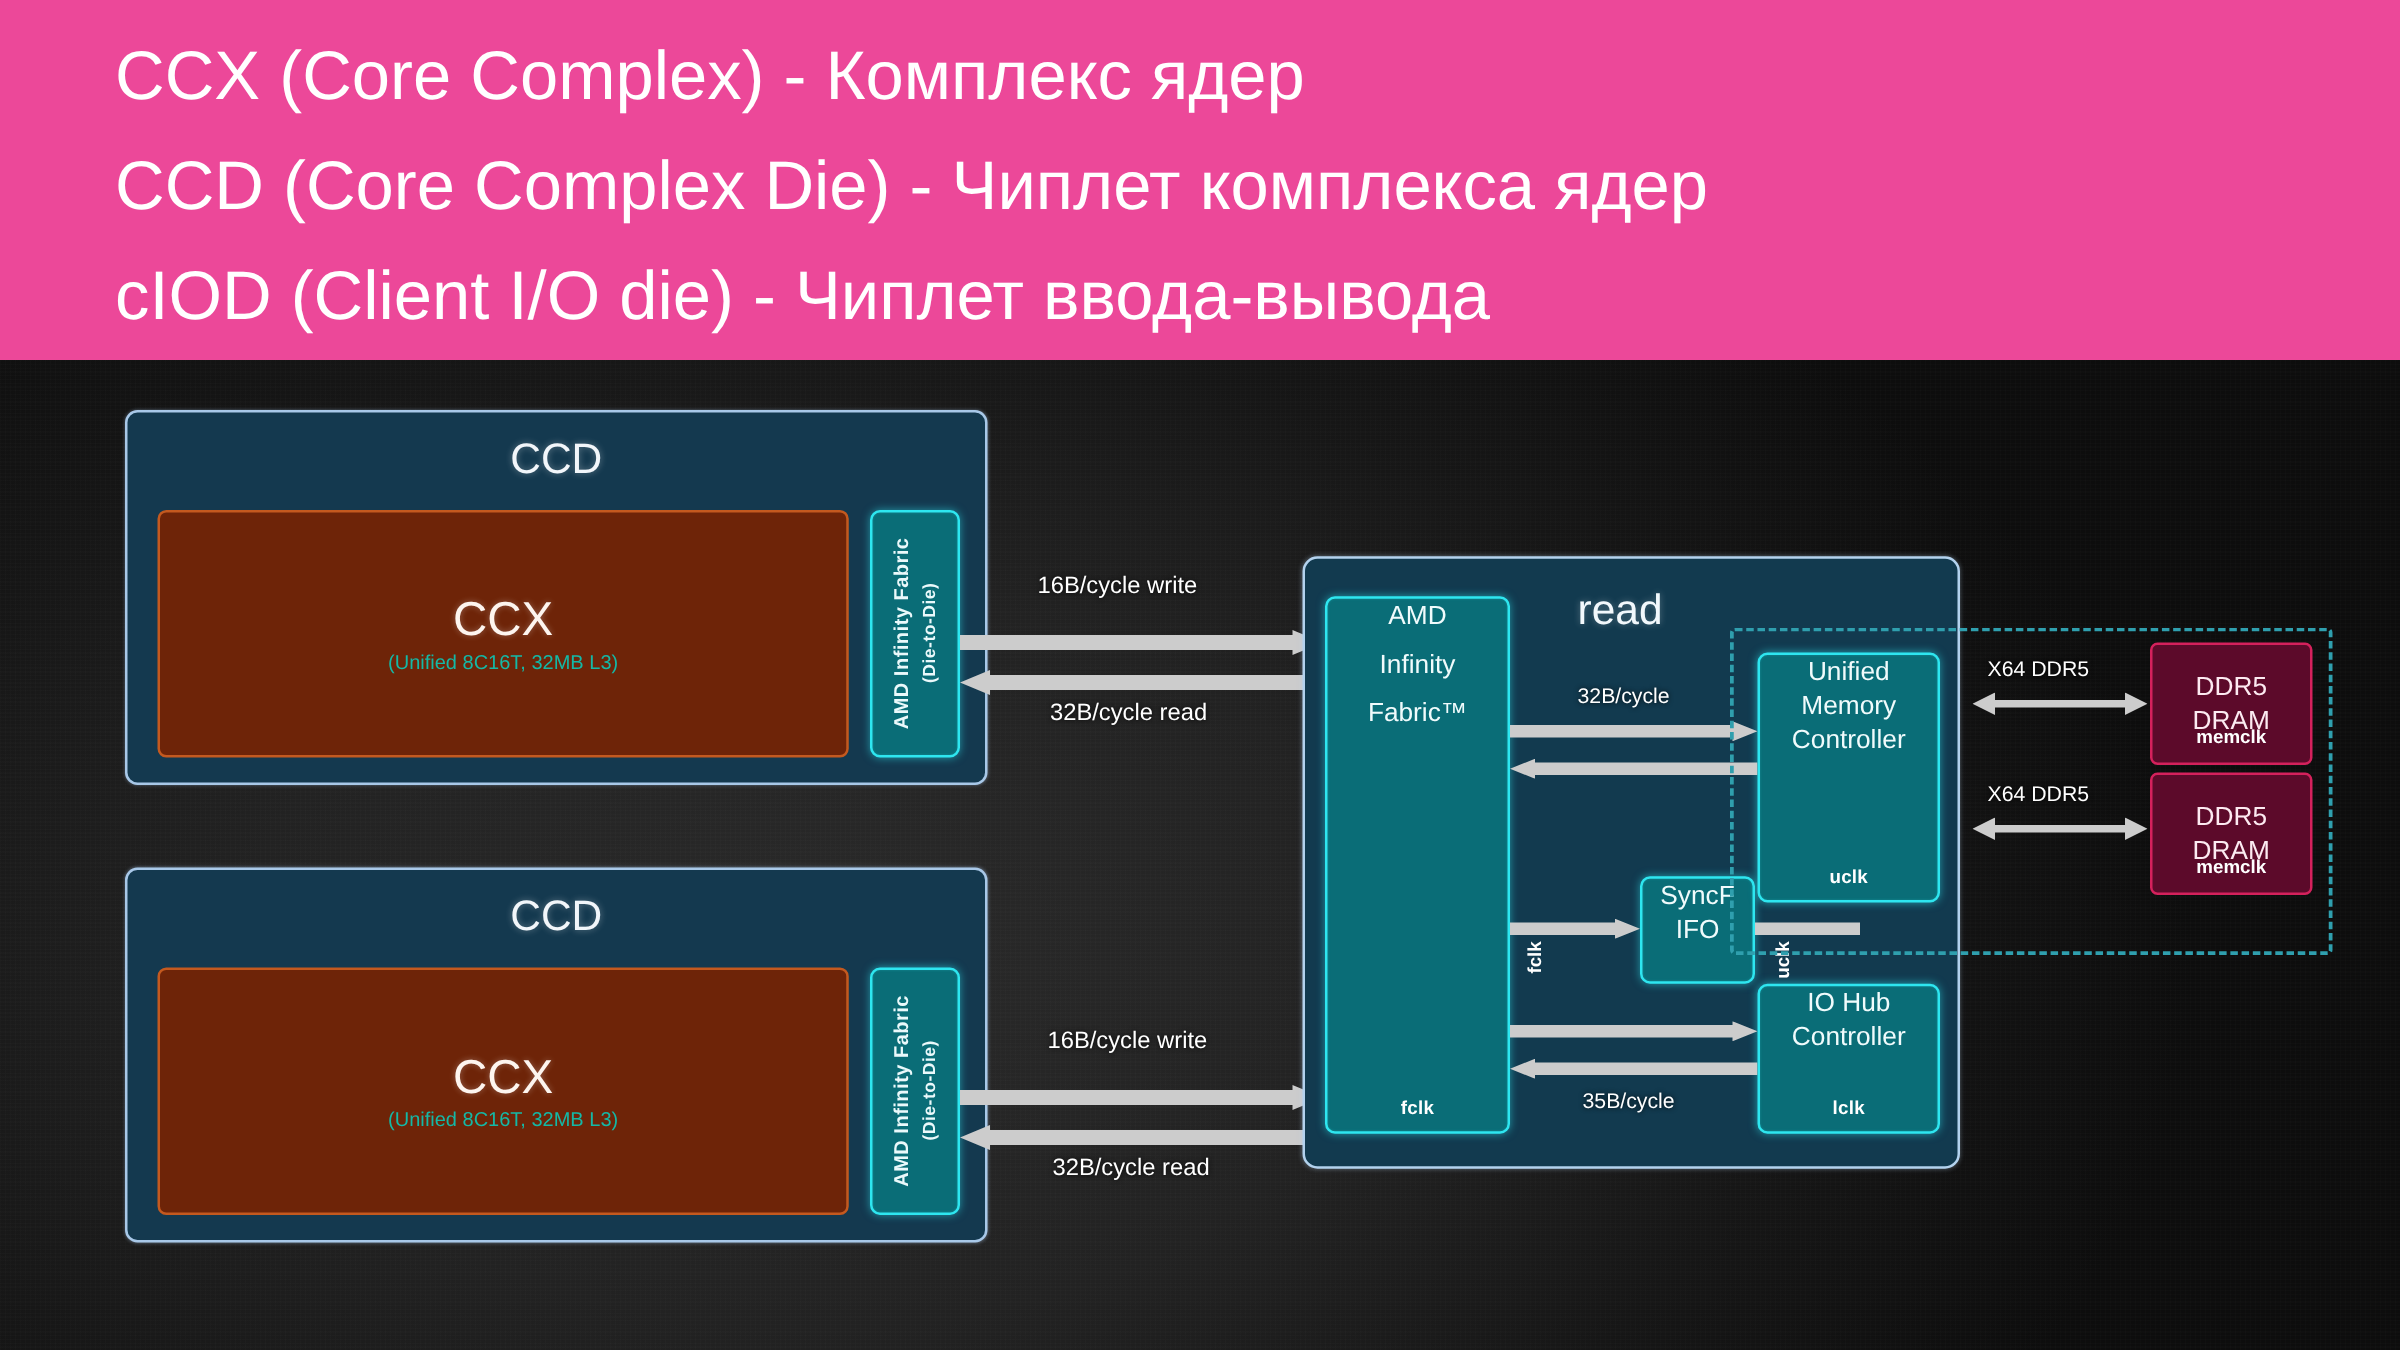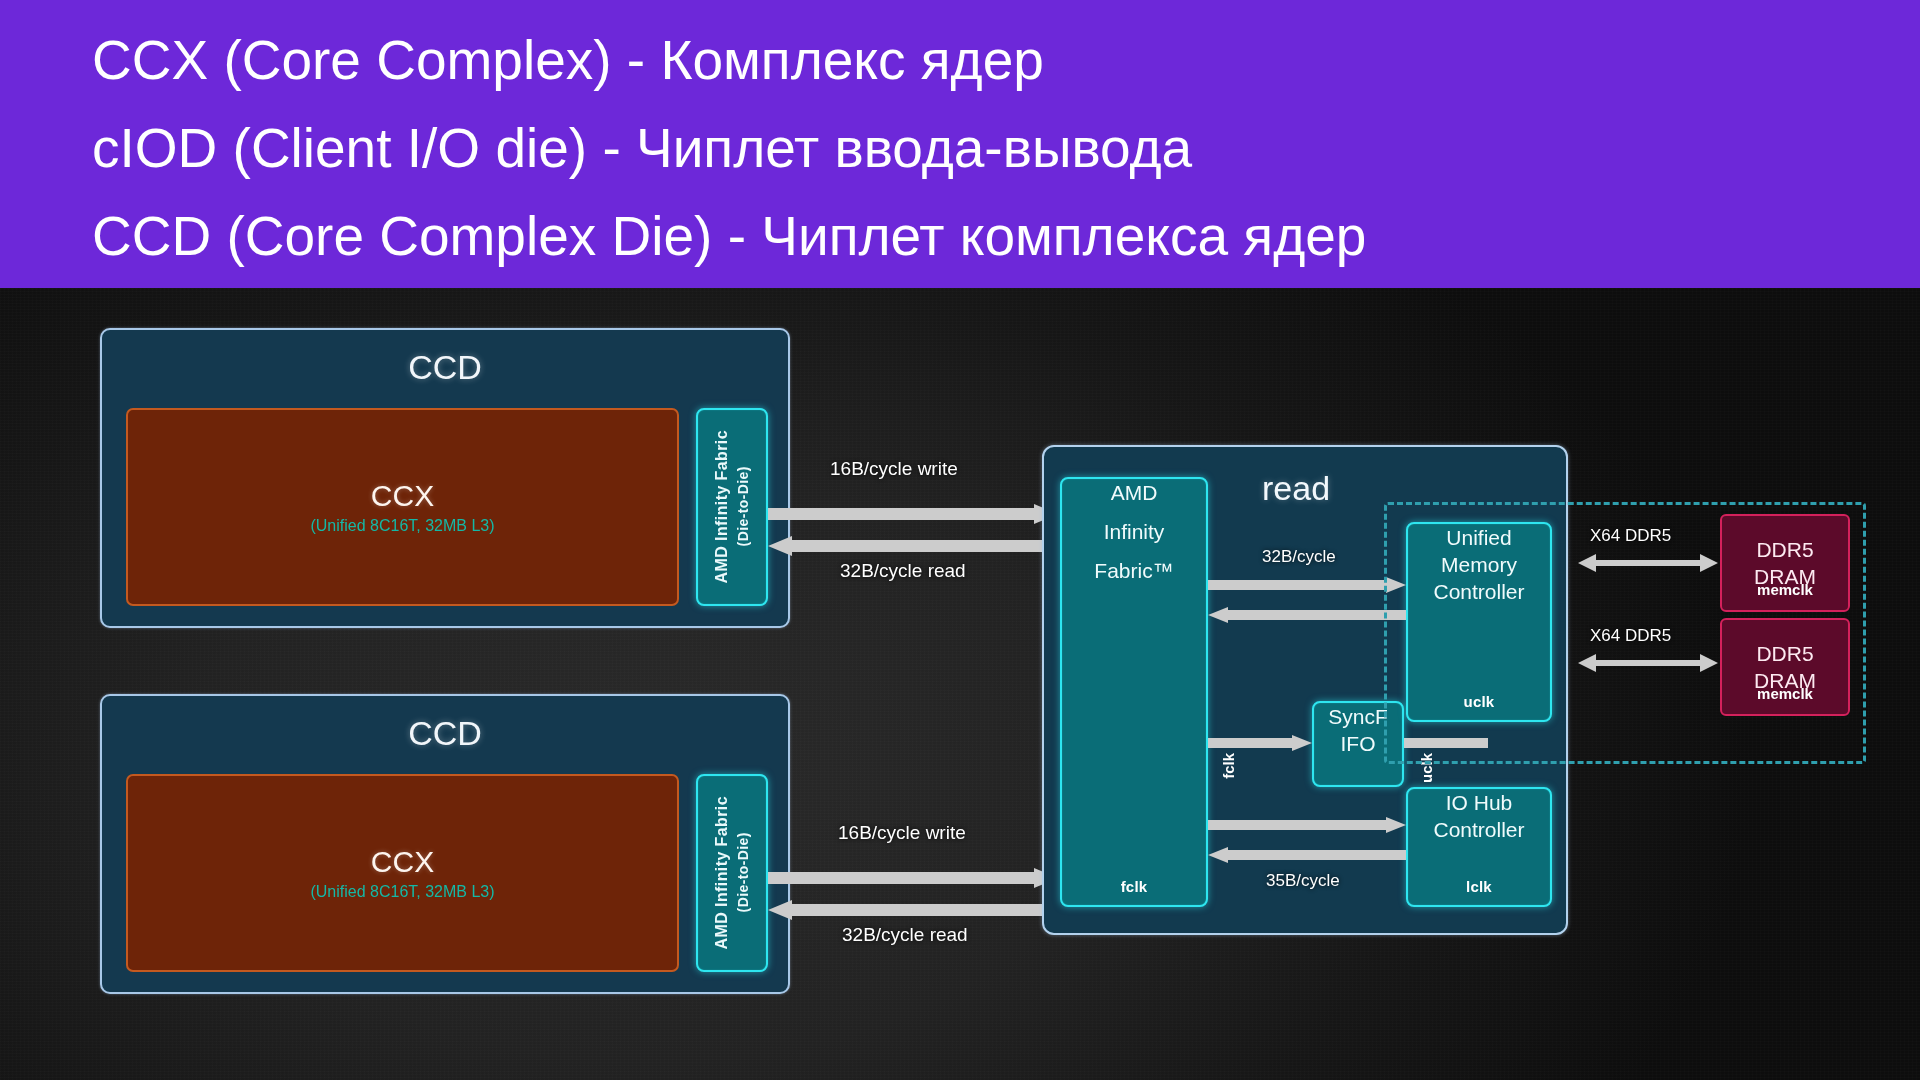--- a/index.html
+++ b/index.html
@@ -7,21 +7,21 @@
     width: 1920px; height: 1080px;
     background: #000;
     font-family: "Liberation Sans", sans-serif;
     overflow: hidden;
   }
   #root { position: relative; width: 1920px; height: 1080px; background: #000; }
 
   
   #title-band {
     position: absolute; left: 0; top: 0; width: 1920px; height: 298px;
-    background: #6d28d9;
+    background: #ec4899;
     padding: 16px 0 0 92px;
   }
   .title-line {
     color: #ffffff;
     font-size: 55px;
     line-height: 88px;
     font-weight: 400;
     letter-spacing: 0px;
     white-space: nowrap;
     font-family: "Liberation Sans", sans-serif;
@@ -61,21 +61,21 @@
   }
   .ccx {
     position: absolute;
     background: #6e2408;
     border: 2px solid #c4591f;
     border-radius: 7px;
     display: flex; flex-direction: column;
     align-items: center; justify-content: center;
   }
   .ccx-title {
-    color: #fdf5ef; font-size: 30px; font-weight: 400;
+    color: #fdf5ef; font-size: 38px; font-weight: 400;
     text-shadow: 0 0 5px rgba(255,255,255,.3);
     margin-bottom: 4px;
   }
   .ccx-sub { color: #14b8a6; font-size: 16px; font-weight: 400; text-align: center; }
 
   
   .teal {
     background: #0a6d77;
     border: 2px solid #2ee6f0;
     border-radius: 8px;
@@ -167,22 +167,22 @@
     white-space: nowrap;
   }
 </style>
 </head>
 <body>
 
 <div id="root">
 
   <div id="title-band">
     <div class="title-line">CCX (Core Complex) - Комплекс ядер</div>
+    <div class="title-line">CCD (Core Complex Die) - Чиплет комплекса ядер</div>
     <div class="title-line">cIOD (Client I/O die) - Чиплет ввода-вывода</div>
-    <div class="title-line">CCD (Core Complex Die) - Чиплет комплекса ядер</div>
   </div>
 
   <div id="stage">
     <div class="noise"></div>
 
     <div class="abs ccd" style="left:100px; top:40px; width:690px; height:300px;">
       <div class="ccd-title">CCD</div>
 
       <div class="ccx" style="left:24px; top:78px; width:553px; height:198px;">
         <div class="ccx-title">CCX</div>

